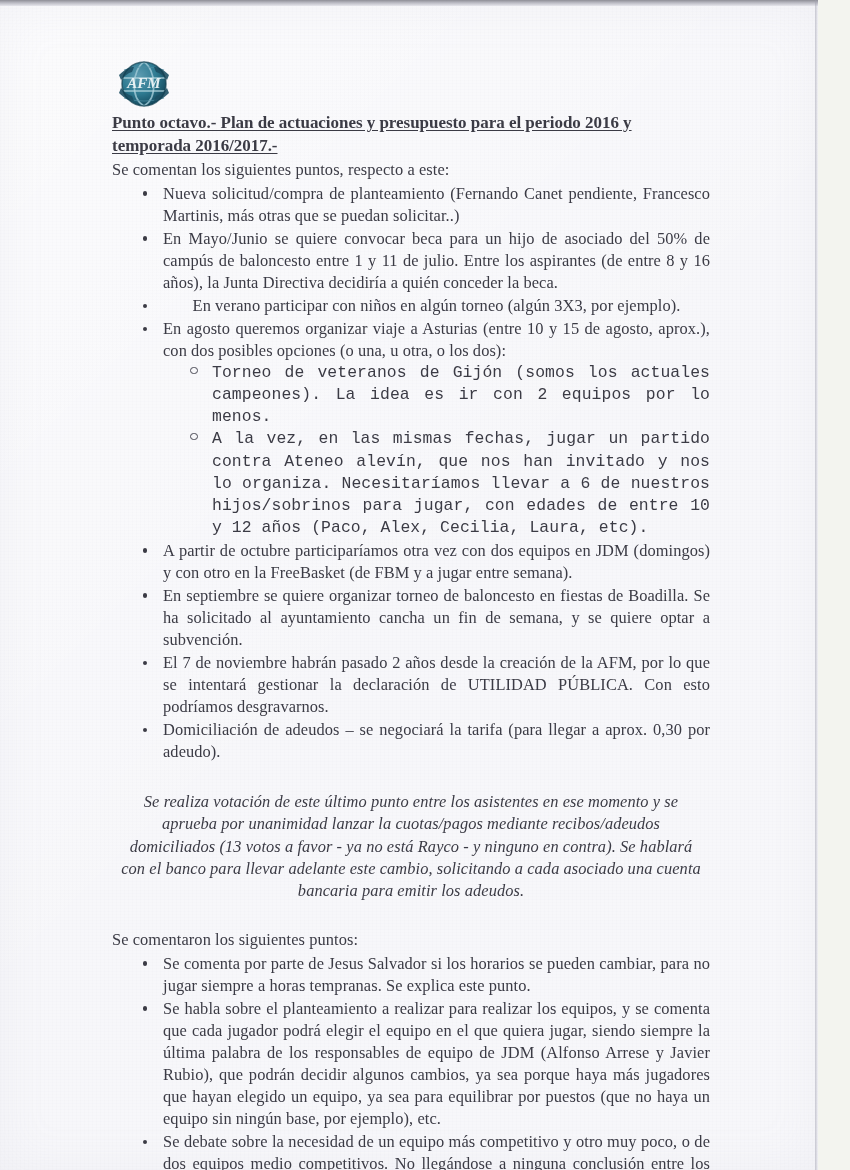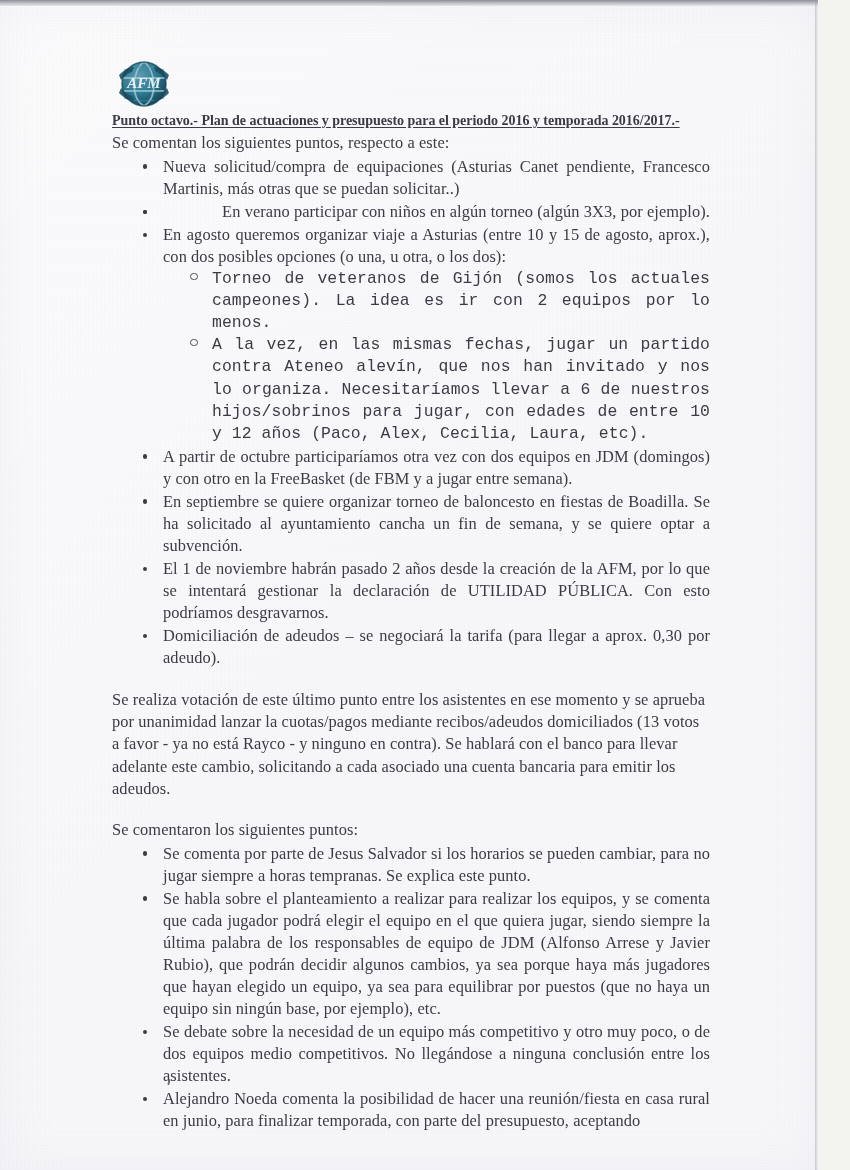--- a/index.html
+++ b/index.html
@@ -103,21 +103,21 @@
     left: 112px;
     top: 112px;
     width: 598px;
     font-size: 16.4px;
     line-height: 1.345;
     letter-spacing: .005em;
   }
 
   h2.section-heading {
     margin: 0 0 1px 0;
-    font-size: 14px;
+    font-size: 17px;
     font-weight: bold;
     line-height: 1.345;
     text-decoration: underline;
     text-underline-offset: 2px;
     letter-spacing: -0.002em;
   }
 
   p.lead {
     margin: 0 0 2px 0;
     line-height: 1.345;
@@ -146,21 +146,21 @@
   }
   ul.bullets > li > .marker .dot {
     display: inline-block;
     width: 4.5px;
     height: 4.5px;
     border-radius: 50%;
     background: #3b3b45;
     vertical-align: 3px;
   }
   ul.bullets > li.no-justify {
-    text-align: right;
+    text-align: center;
     font-family: Liberation Serif, serif;
   }
 
   
   ul.subbullets {
     margin: 0;
     padding: 0;
     list-style: none;
   }
   ul.subbullets > li {
@@ -181,23 +181,24 @@
   ul.subbullets > li > .marker .ring {
     display: inline-block;
     width: 5.5px;
     height: 5.5px;
     border: 1px solid #4a4a55;
     border-radius: 50%;
     vertical-align: 3px;
   }
 
   p.para {
-    margin: 0;
-    line-height: 1.345;
-    text-align: left;
+    margin: 8px;
+    line-height: 1.345;
+    text-align: center;
+    font-style: italic;
   }
   .block-gap { height: 19px; }
 
   
   .speck {
     position: absolute;
     left: 29px;
     top: -9px;
     width: 2px;
     height: 6px;
@@ -247,25 +248,26 @@
     <div class="doc-body">
 
       <h2 class="section-heading">Punto octavo.-  Plan de actuaciones y presupuesto para el periodo 2016 y temporada 2016/2017.-</h2>
 
       <p class="lead">Se comentan los siguientes puntos, respecto a este:</p>
 
       <ul class="bullets">
 
         <li>
           <span class="marker"><span class="dot"></span></span>
-          <span>Nueva solicitud/compra de equipaciones (Asturias Canet pendiente, Francesco Martinis, más otras que se puedan solicitar..)</span>
-        </li>
-
-        <li>
-          <span class="marker"><span class="dot"></span></span>
+          <span>Nueva solicitud/compra de planteamiento (Fernando Canet pendiente, Francesco Martinis, más otras que se puedan solicitar..)</span>
+        </li>
+
+        <li>
+          <span class="marker"><span class="dot"></span></span>
+          <span>En Mayo/Junio se quiere convocar beca para un hijo de asociado del 50% de campús de baloncesto entre 1 y 11 de julio. Entre los aspirantes (de entre 8 y 16 años), la Junta Directiva decidiría a quién conceder la beca.</span>
         </li>
 
         <li class="no-justify">
           <span class="marker"><span class="dot"></span></span>
           <span>En verano participar con niños en algún torneo (algún 3X3, por ejemplo).</span>
         </li>
 
         <li>
           <span class="marker"><span class="dot"></span></span>
           <span>En agosto queremos organizar viaje a Asturias (entre 10 y 15 de agosto, aprox.), con dos posibles opciones (o una, u otra, o los dos):</span>
@@ -286,21 +288,21 @@
           <span>A partir de octubre participaríamos otra vez con dos equipos en JDM (domingos) y con otro en la FreeBasket (de FBM y a jugar entre semana).</span>
         </li>
 
         <li>
           <span class="marker"><span class="dot"></span></span>
           <span>En septiembre se quiere organizar torneo de baloncesto en fiestas de Boadilla. Se ha solicitado al ayuntamiento cancha un fin de semana, y se quiere optar a subvención.</span>
         </li>
 
         <li>
           <span class="marker"><span class="dot"></span></span>
-          <span>El 1 de noviembre habrán pasado 2 años desde la creación de la AFM, por lo que se intentará gestionar la declaración de UTILIDAD PÚBLICA. Con esto podríamos desgravarnos.</span>
+          <span>El 7 de noviembre habrán pasado 2 años desde la creación de la AFM, por lo que se intentará gestionar la declaración de UTILIDAD PÚBLICA. Con esto podríamos desgravarnos.</span>
         </li>
 
         <li>
           <span class="marker"><span class="dot"></span></span>
           <span>Domiciliación de adeudos – se negociará la tarifa (para llegar a aprox. 0,30 por adeudo).</span>
         </li>
 
       </ul>
 
       <div class="block-gap"></div>

